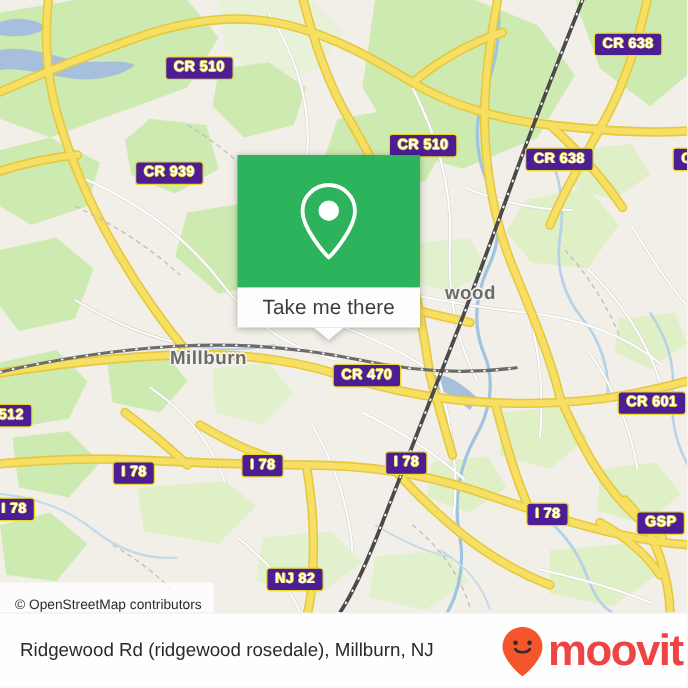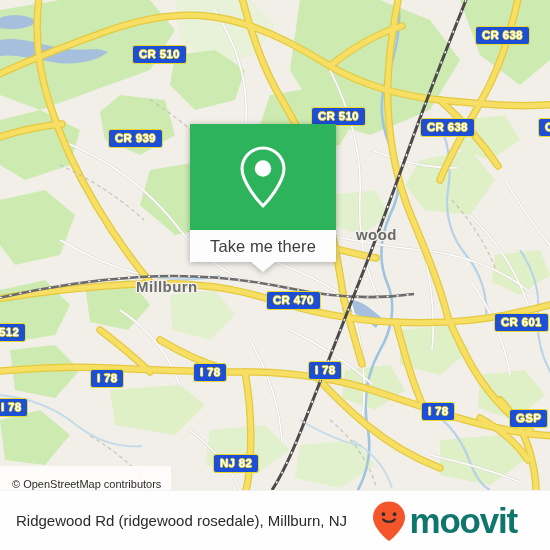--- a/index.html
+++ b/index.html
@@ -35,21 +35,21 @@
     left: 0; top: 0;
     width: 550px;
     height: 490px;
     display: block;
   }
 
   
   .shield {
     position: absolute;
     box-sizing: border-box;
-    background: #1d4ed8;
+    background: #4c1d95;
     border: 1.6px solid #e8d92a;
     border-radius: 3px;
     color: #ffffff;
     font-family: "Liberation Sans", sans-serif;
     font-weight: bold;
     font-size: 11.5px;
     line-height: 16px;
     height: 19px;
     padding: 0 6px;
     white-space: nowrap;
@@ -135,21 +135,21 @@
   #footer {
     position: absolute;
     left: 0;
     top: 490px;
     width: 550px;
     height: 60px;
     background: rgba(255,255,255,0.93);
     display: flex;
     align-items: center;
     box-sizing: border-box;
-    padding: 0 31px 0 16px;
+    padding: 0 2px 0 16px;
     border-top: 1px solid rgba(0,0,0,0.05);
     gap: 12px;
   }
   #footer-address {
     flex: 1 1 auto;
     color: #2a2a2a;
     font-size: 15px;
     line-height: 21px;
     font-family: "Liberation Sans", sans-serif;
     max-width: 390px;
@@ -159,21 +159,21 @@
     display: flex;
     align-items: center;
     gap: 3px;
     margin-left: auto;
     padding-right: 2px;
   }
   #brand-word {
     font-family: "Liberation Sans", sans-serif;
     font-size: 35px;
     font-weight: bold;
-    color: #0f766e;
+    color: #ef4444;
     letter-spacing: -1.2px;
     line-height: 35px;
   }
 </style>
 </head>
 <body>
 
 <div id="app">
 
   <div id="map-area">

